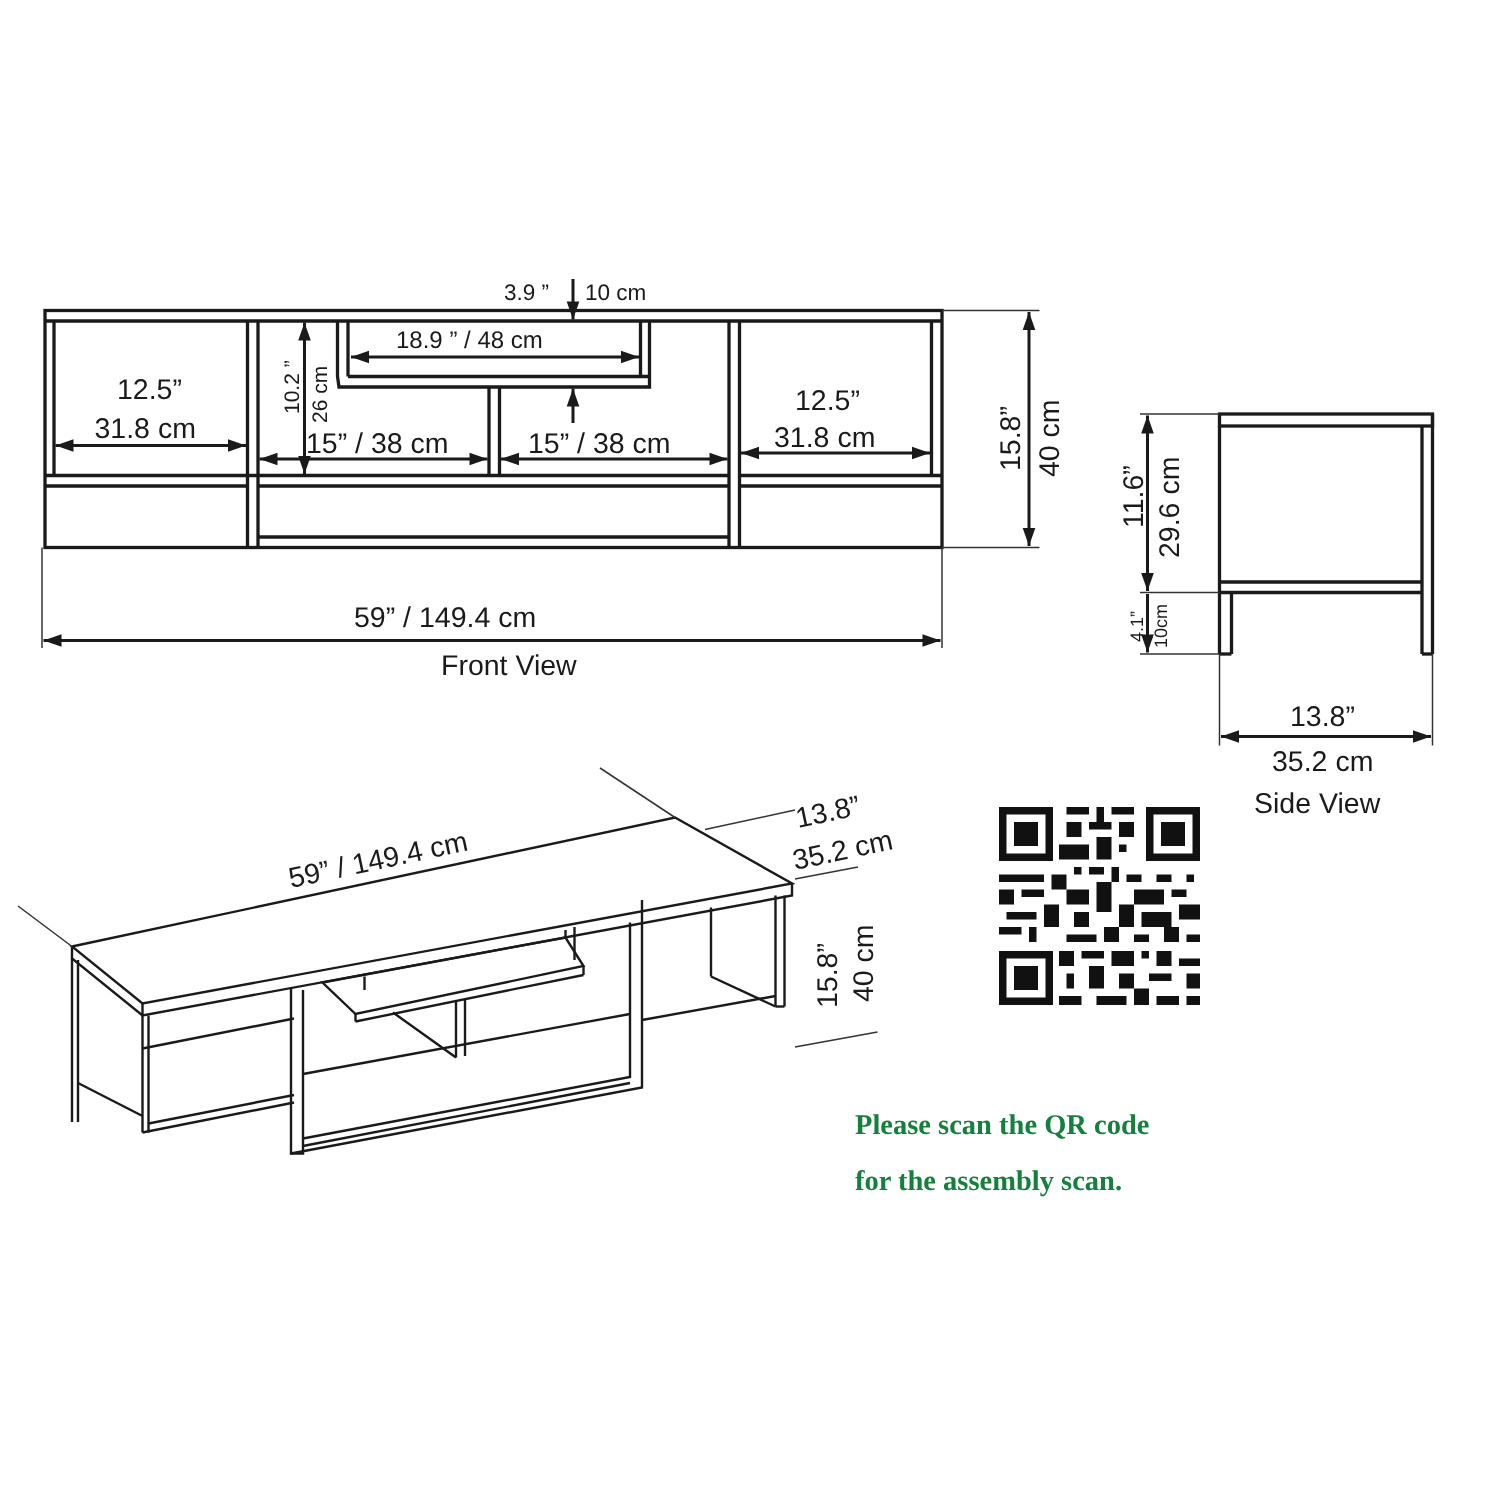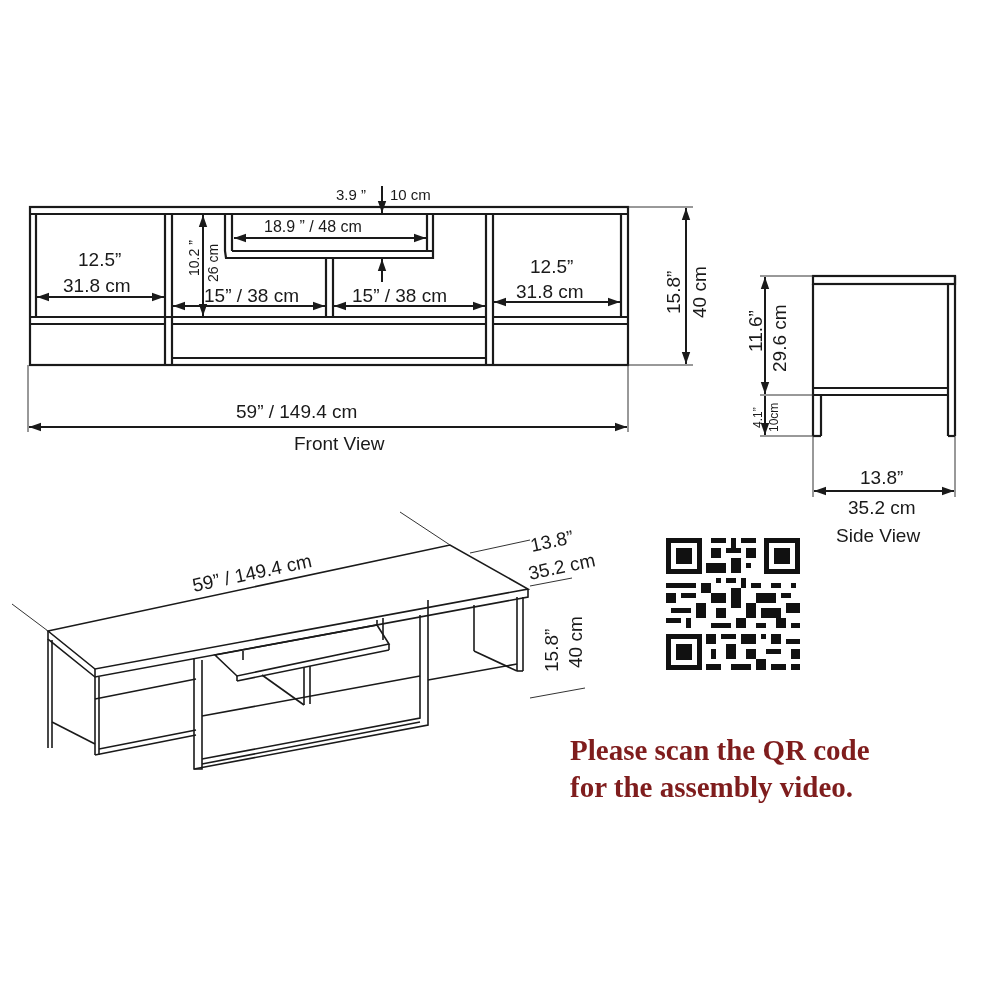--- a/index.html
+++ b/index.html
@@ -3,21 +3,21 @@
 <meta charset="utf-8">
 <style>
   html, body { margin:0; padding:0; background:#ffffff; }
   body { width:1000px; height:1000px; position:relative; overflow:hidden; }
   svg { position:absolute; left:0; top:0; }
   .ln { stroke:#1a1a1a; stroke-width:2.2; fill:none; }
   .lnt { stroke:#1a1a1a; stroke-width:1.6; fill:none; }
   .thin { stroke:#333; stroke-width:1; fill:none; }
   .dim { stroke:#1a1a1a; stroke-width:2; fill:none; }
   .lbl { font-family:"Liberation Sans", sans-serif; fill:#1a1a1a; }
-  .note { position:absolute; left:570px; top:732px; font-family:"Liberation Serif", serif; font-weight:bold; font-size:29px; line-height:37px; color:#7f1d1d; }
+  .note { position:absolute; left:570px; top:732px; font-family:"Liberation Serif", serif; font-weight:bold; font-size:19px; line-height:37px; color:#15803d; }
 </style>
 </head>
 <body>
 
 <svg width="1000" height="1000" viewBox="0 0 1000 1000">
   <defs>
     <marker id="ar" viewBox="0 0 10 10" refX="10" refY="5" markerWidth="9" markerHeight="6" orient="auto-start-reverse">
       <path d="M0,1.5 L10,5 L0,8.5 z" fill="#1a1a1a"></path>
     </marker>
   </defs>
@@ -235,14 +235,14 @@
     <rect x="706" y="664" width="15" height="6"></rect>
       <rect x="731" y="664" width="20" height="6"></rect>
       <rect x="756" y="659" width="10" height="11"></rect>
       <rect x="771" y="664" width="15" height="6"></rect>
       <rect x="791" y="664" width="9" height="6"></rect>
   </g>
 </svg>
 
 <div class="note">
   <div>Please scan the QR code</div>
-  <div>for the assembly video.</div>
+  <div>for the assembly scan.</div>
 </div>
 
 </body></html>

